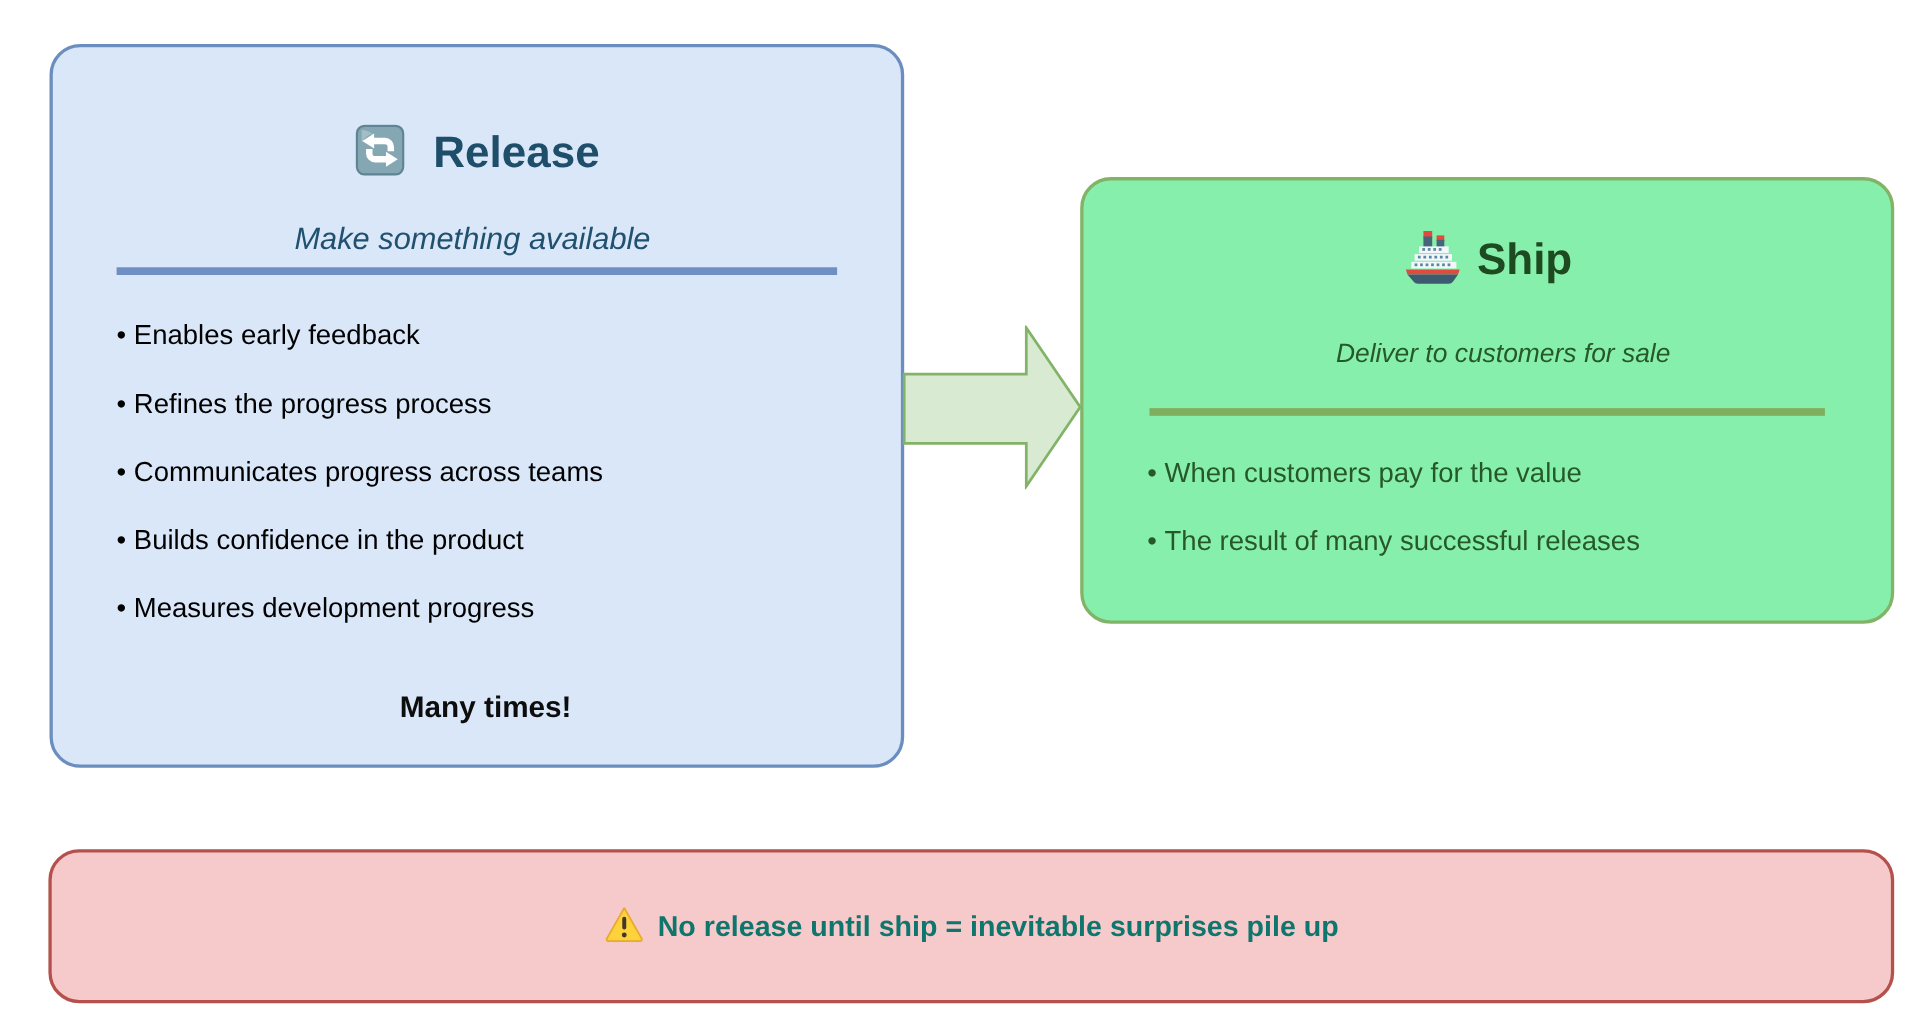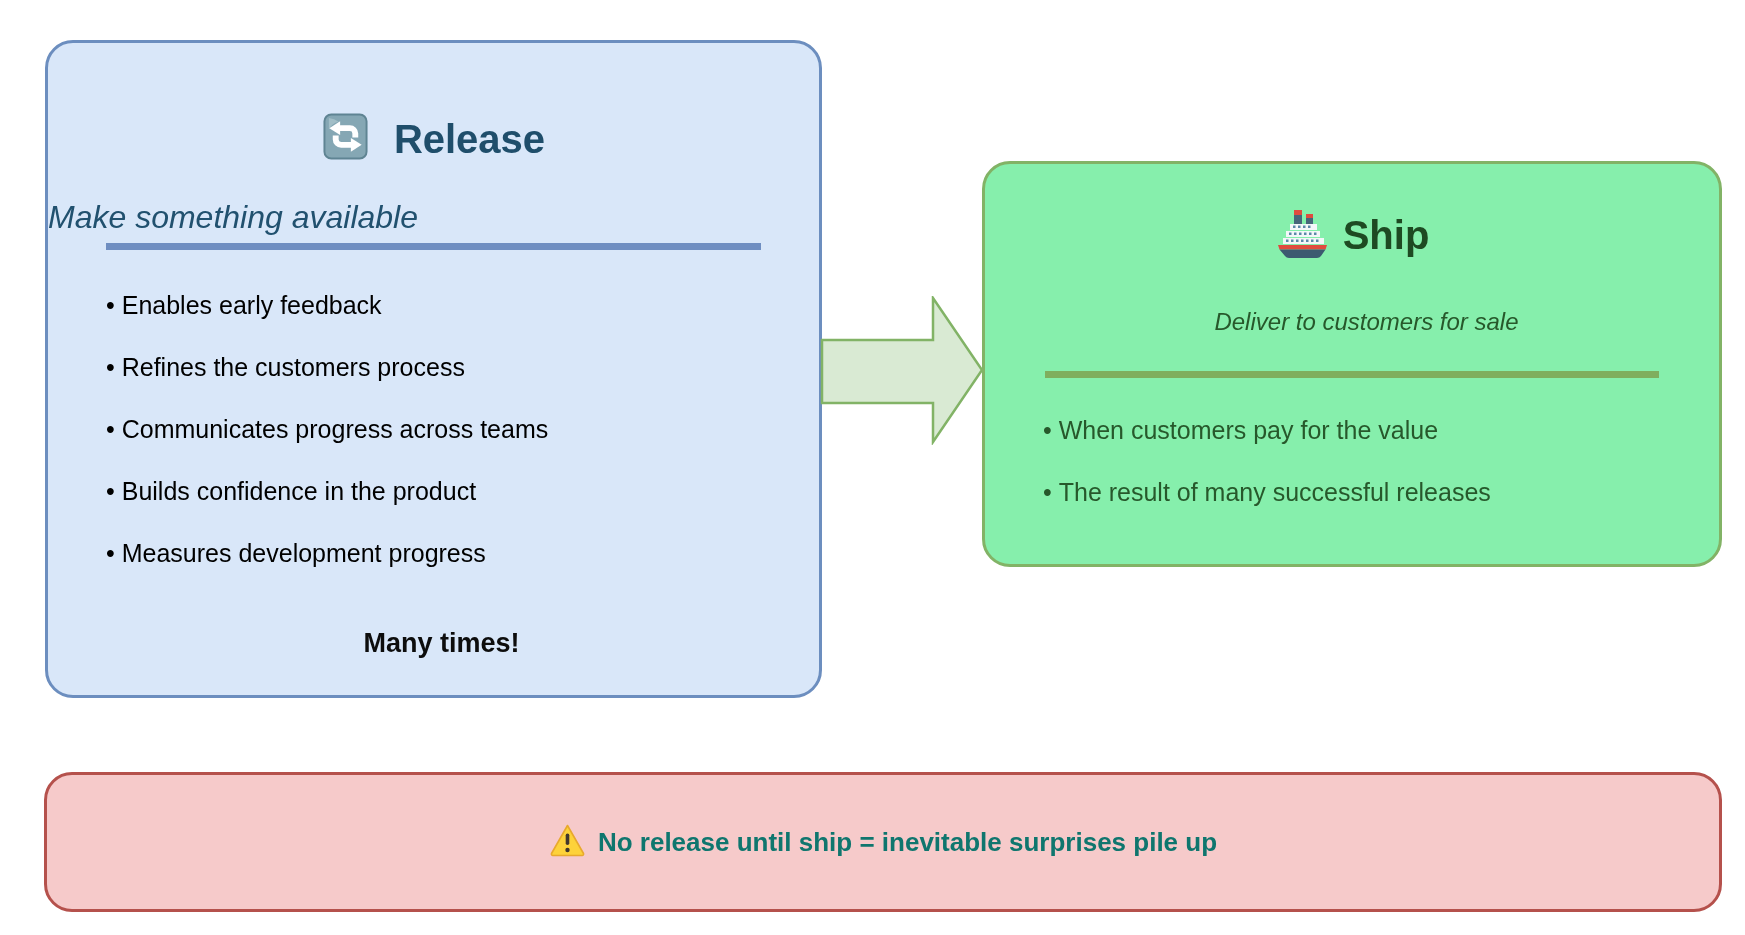--- a/index.html
+++ b/index.html
@@ -32,22 +32,22 @@
   }
   .box-release .title-row {
     position: absolute; left: 0; right: 0; top: 70px;
     display: flex; align-items: center; justify-content: center; gap: 25px;
   }
   .box-release .title-text {
     font-size: 40px; font-weight: 700; color: #1f4e6b; line-height: 48px;
   }
   .box-release .subtitle {
     position: absolute; left: 0; right: 8px; top: 158px;
-    font-style: italic;
-    font-size: 32px; line-height: 32px; color: #21516f;
+    text-align: center; font-style: italic;
+    font-size: 28px; line-height: 32px; color: #21516f;
   }
   .box-release .divider {
     position: absolute; left: 58px; right: 58px; top: 200px;
     height: 7px; background: #6f8ec1;
   }
   .box-release ul.bullets { top: 247px; }
   .box-release li { color: #000000; }
   .box-release .footer-note {
     position: absolute; left: 0; right: 0; top: 584px;
     text-align: center; font-size: 27px; font-weight: 700;
@@ -121,21 +121,21 @@
       </span>
       <span class="title-text">Release</span>
     </div>
 
     <div class="subtitle">Make something available</div>
 
     <div class="divider"></div>
 
     <ul class="bullets">
       <li>Enables early feedback</li>
-      <li>Refines the customers process</li>
+      <li>Refines the progress process</li>
       <li>Communicates progress across teams</li>
       <li>Builds confidence in the product</li>
       <li>Measures development progress</li>
     </ul>
 
     <div class="footer-note">Many times!</div>
   </div>
 
   <svg class="arrow-svg" width="165" height="149" viewBox="0 0 165 149">
     <polygon points="2,44 113,44 113,2 162,74 113,146 113,107 2,107" fill="#d9ead3" stroke="#82b366" stroke-width="2.5" stroke-linejoin="miter"></polygon>

